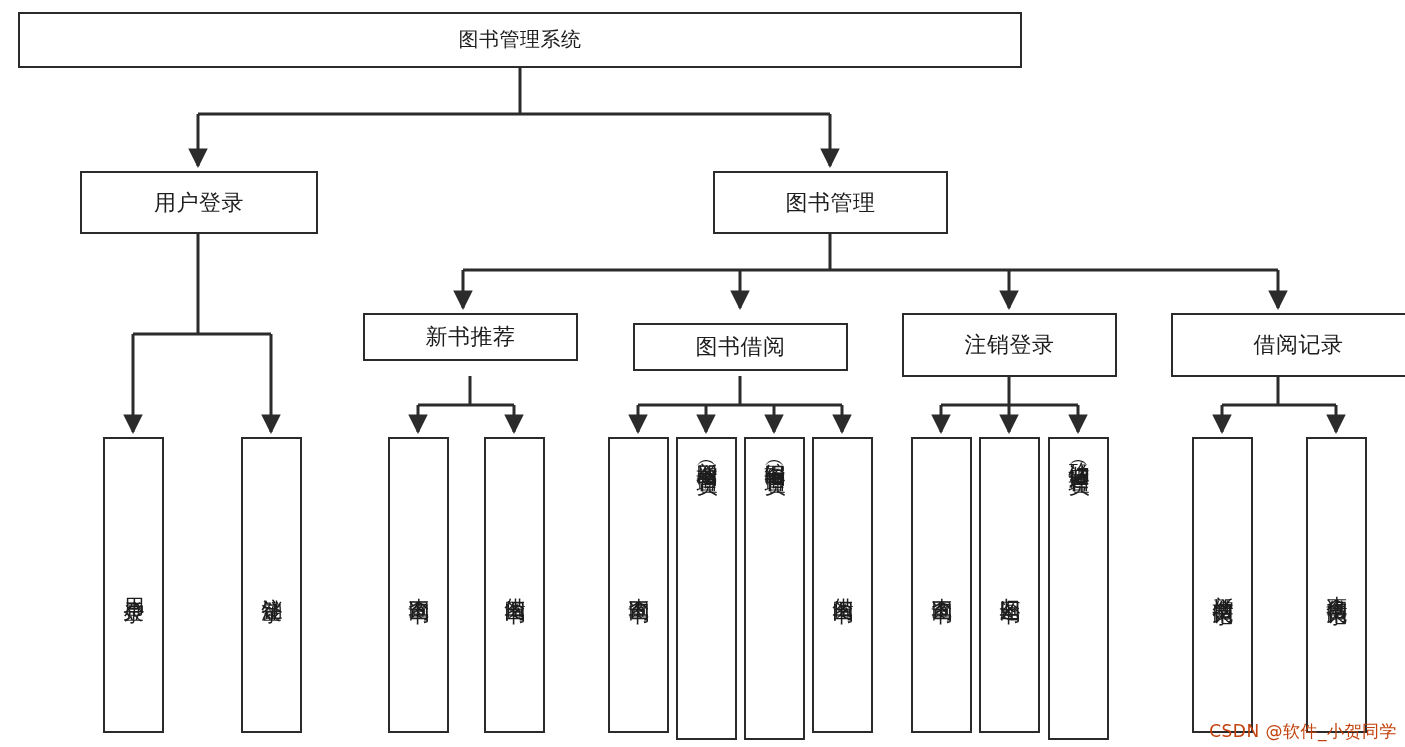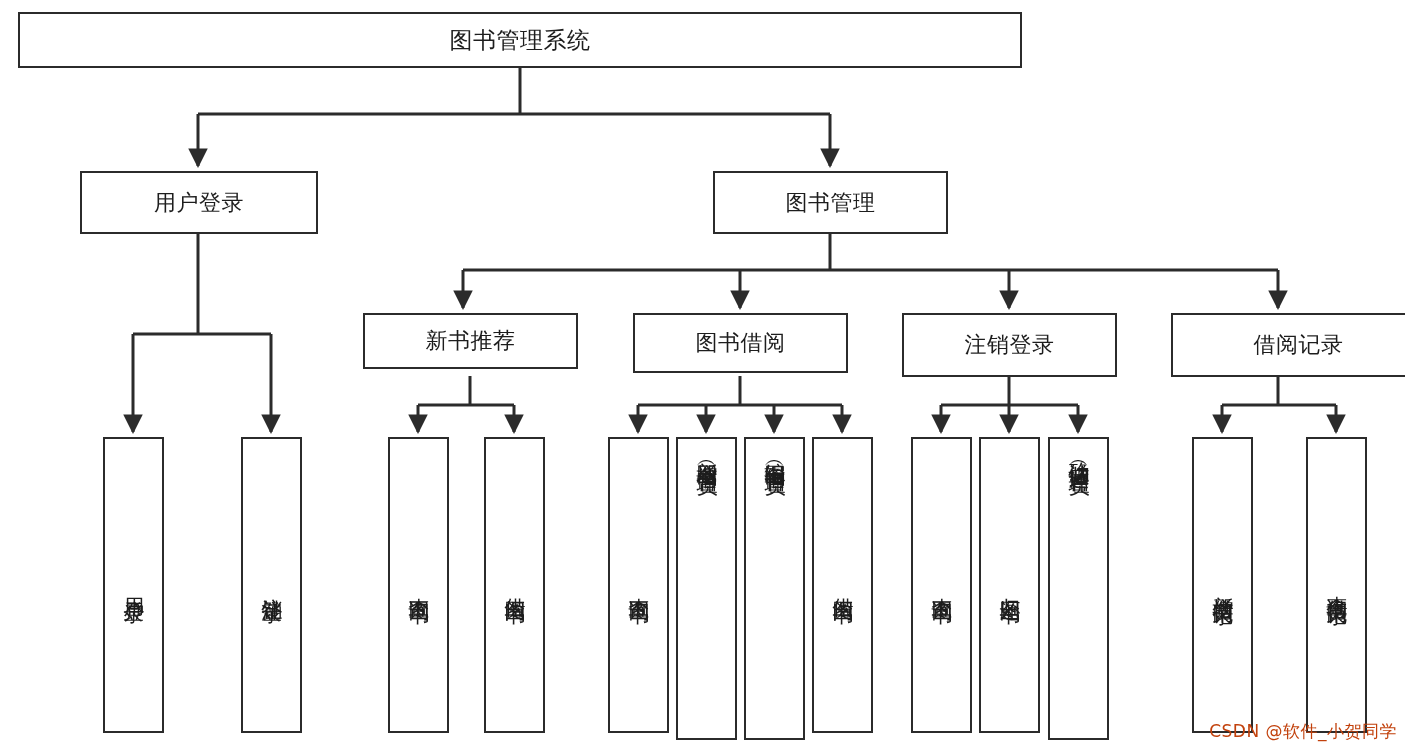--- a/index.html
+++ b/index.html
@@ -41,21 +41,21 @@
     text-align: center;
     line-height: 1.08;
     white-space: nowrap;
   }
   
   .node.horiz .node-label {
     font-size: 22px;
     letter-spacing: 0.5px;
   }
   .node.root .node-label {
-    font-size: 23px;
+    font-size: 20px;
   }
   
   .node.vert {
     align-items: flex-start;
     justify-content: center;
     padding-top: 6px;
   }
   .node.vert .node-label {
     writing-mode: vertical-rl;
     text-orientation: upright;
@@ -142,24 +142,24 @@
     <span class="node-label">图书管理系统</span>
   </div>
 
   <div class="node horiz" style="left:80px; top:171px; width:238px; height:63px;">
     <span class="node-label">用户登录</span>
   </div>
   <div class="node horiz" style="left:713px; top:171px; width:235px; height:63px;">
     <span class="node-label">图书管理</span>
   </div>
 
-  <div class="node horiz" style="left:363px; top:313px; width:215px; height:56px;">
+  <div class="node horiz" style="left:363px; top:313px; width:215px; height:48px;">
     <span class="node-label">新书推荐</span>
   </div>
-  <div class="node horiz" style="left:633px; top:313px; width:215px; height:60px;">
+  <div class="node horiz" style="left:633px; top:323px; width:215px; height:48px;">
     <span class="node-label">图书借阅</span>
   </div>
   <div class="node horiz" style="left:902px; top:313px; width:215px; height:64px;">
     <span class="node-label">注销登录</span>
   </div>
   <div class="node horiz" style="left:1171px; top:313px; width:255px; height:64px;">
     <span class="node-label">借阅记录</span>
   </div>
 
   <div class="node vert centered" style="left:103px; top:437px; width:61px; height:296px;">

